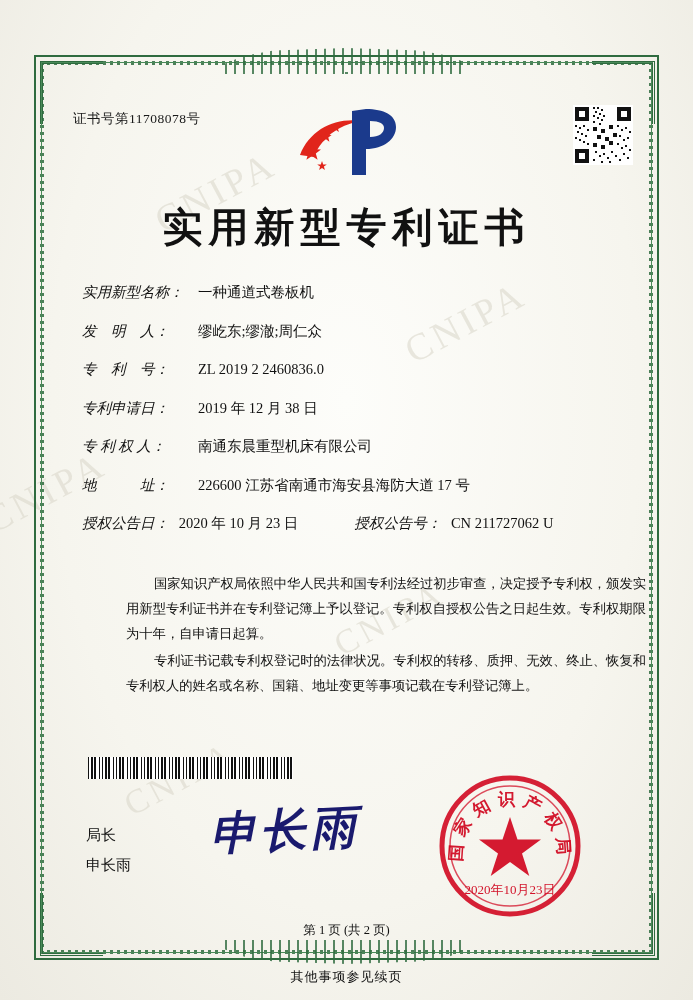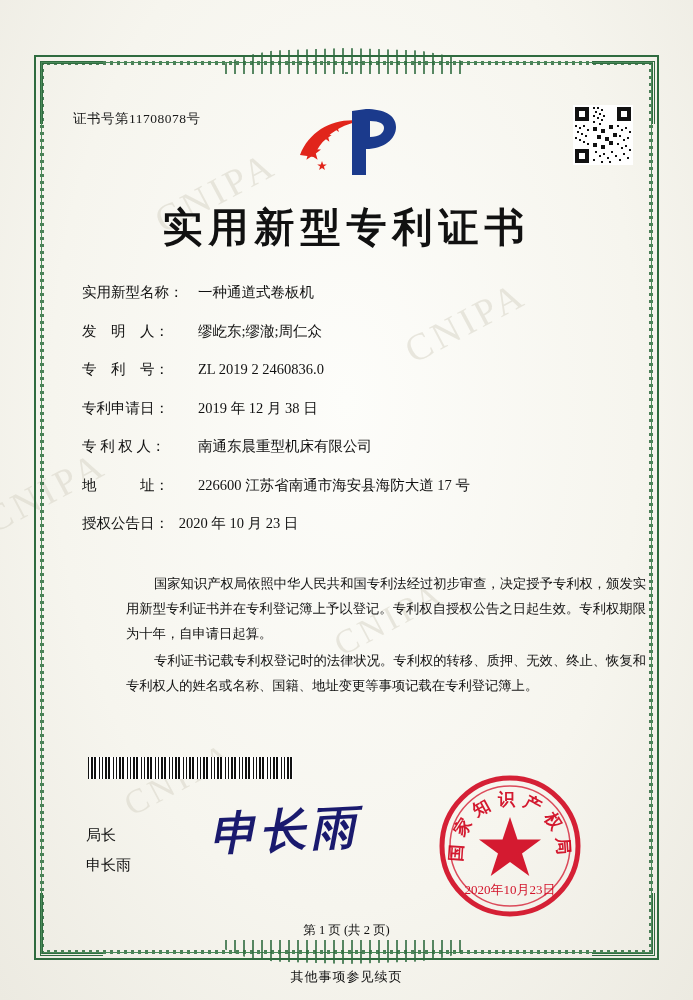--- a/index.html
+++ b/index.html
@@ -95,21 +95,21 @@
 
   .title{
     position:absolute;left:0;right:0;top:200px;text-align:center;
     font-size:40px;font-weight:bold;color:#111;
     letter-spacing:6px;
     font-family:"Liberation Serif", serif;
   }
 
   .fields{position:absolute;left:82px;top:283px;width:520px;}
   .row{display:flex;align-items:baseline;margin-bottom:19.5px;font-size:14.5px;color:#111;}
-  .lbl{white-space:pre;}
+  .lbl{white-space:pre;font-style:italic;}
   .val{margin-left:6px;}
   .lbl-w1{width:110px;display:inline-block;}
   .row-two{display:flex;font-size:14.5px;color:#111;margin-bottom:19.5px;}
   .row-two .seg2{margin-left:56px;}
 
   .para{
     position:absolute;left:82px;width:520px;
     font-size:13.3px;line-height:25px;color:#111;text-align:justify;margin-left:44px;
   }
   .p1{top:571px;}
@@ -282,20 +282,24 @@
     </div>
     <div class="row">
       <span class="lbl lbl-w1">地　　　址：</span>
       <span class="val">226600 江苏省南通市海安县海防大道 17 号</span>
     </div>
     <div class="row-two">
       <span class="seg1">
         <span class="lbl">授权公告日：</span>
         <span class="val">2020 年 10 月 23 日</span>
       </span>
+      <span class="seg2">
+        <span class="lbl">授权公告号：</span>
+        <span class="val">CN 211727062 U</span>
+      </span>
     </div>
   </div>
 
   <div class="para p1 p-indent">国家知识产权局依照中华人民共和国专利法经过初步审查，决定授予专利权，颁发实用新型专利证书并在专利登记簿上予以登记。专利权自授权公告之日起生效。专利权期限为十年，自申请日起算。</div>
   <div class="para p2 p-indent">专利证书记载专利权登记时的法律状况。专利权的转移、质押、无效、终止、恢复和专利权人的姓名或名称、国籍、地址变更等事项记载在专利登记簿上。</div>
 
   <div class="barcode"></div>
 
   <div class="signer">
     <div>局长</div>

